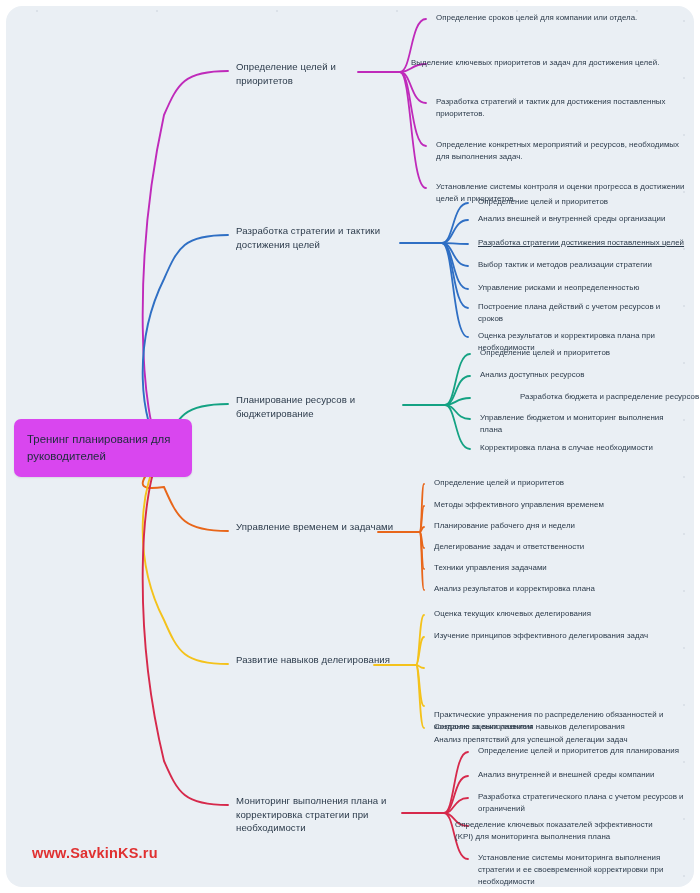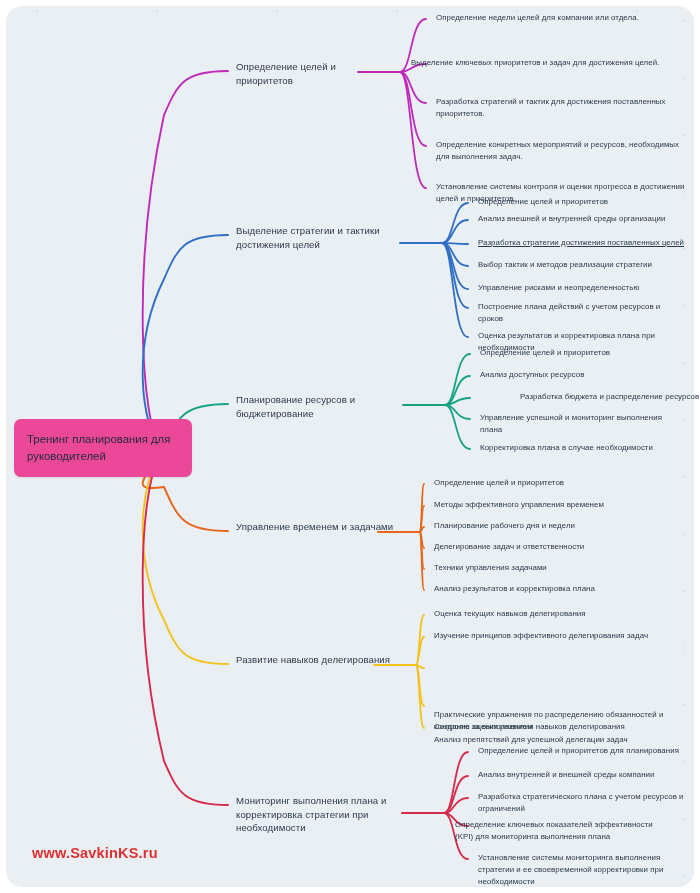--- a/index.html
+++ b/index.html
@@ -16,21 +16,21 @@
     position:absolute;font-size:9.6px;color:#2b3a4a;line-height:1.42;
     font-weight:400;letter-spacing:.01em;
   }
   .branch-label.right{text-align:left;}
   .leaf{
     position:absolute;font-size:7.9px;color:#2b3a4a;line-height:1.5;
     letter-spacing:.005em;
   }
   #root{
     position:absolute;left:14px;top:419px;width:178px;
-    background:#ec4899;border-radius:7px;
+    background:#d946ef;border-radius:7px;
     padding:12px 13px 13px 13px;box-sizing:border-box;
     box-shadow:0 1px 2px rgba(30,40,55,.10);
   }
   #root .root-text{
     font-size:11.4px;color:#1d2b3a;line-height:1.45;font-weight:400;
   }
   #watermark{
     position:absolute;left:32px;top:845px;
     font-size:14.5px;font-weight:bold;color:#e03030;
     letter-spacing:.2px;
@@ -243,48 +243,48 @@
                   453.6 826,
                   468 826" fill="none" stroke="#d6294b" stroke-width="1.8" stroke-linecap="round"></path>
     <path d="M 444 813
                 C 454.8 813,
                   453.6 859,
                   468 859" fill="none" stroke="#d6294b" stroke-width="1.8" stroke-linecap="round"></path>
   </svg>
 
 <div id="nodes">
     <div class="branch-label right" style="left: 236px; top: 60px; width: 150px;">Определение целей и приоритетов</div>
-    <div class="leaf" style="left: 436px; top: 12px; width: 250px;">Определение недели целей для компании или отдела.</div>
+    <div class="leaf" style="left: 436px; top: 12px; width: 250px;">Определение сроков целей для компании или отдела.</div>
     <div class="leaf" style="left: 411px; top: 57px; width: 250px;">Выделение ключевых приоритетов и задач для достижения целей.</div>
     <div class="leaf" style="left: 436px; top: 96px; width: 250px;">Разработка стратегий и тактик для достижения поставленных приоритетов.</div>
     <div class="leaf" style="left: 436px; top: 139px; width: 250px;">Определение конкретных мероприятий и ресурсов, необходимых для выполнения задач.</div>
     <div class="leaf" style="left: 436px; top: 181px; width: 250px;">Установление системы контроля и оценки прогресса в достижении целей и приоритетов.</div>
-    <div class="branch-label right" style="left: 236px; top: 224px; width: 192px;">Выделение стратегии и тактики достижения целей</div>
+    <div class="branch-label right" style="left: 236px; top: 224px; width: 192px;">Разработка стратегии и тактики достижения целей</div>
     <div class="leaf" style="left: 478px; top: 196px; width: 208px;">Определение целей и приоритетов</div>
     <div class="leaf" style="left: 478px; top: 213px; width: 208px;">Анализ внешней и внутренней среды организации</div>
     <div class="leaf" style="left: 478px; top: 237px; width: 208px; text-decoration: underline;">Разработка стратегии достижения поставленных целей</div>
     <div class="leaf" style="left: 478px; top: 259px; width: 208px;">Выбор тактик и методов реализации стратегии</div>
     <div class="leaf" style="left: 478px; top: 282px; width: 208px;">Управление рисками и неопределенностью</div>
     <div class="leaf" style="left: 478px; top: 301px; width: 208px;">Построение плана действий с учетом ресурсов и сроков</div>
     <div class="leaf" style="left: 478px; top: 330px; width: 208px;">Оценка результатов и корректировка плана при необходимости</div>
     <div class="branch-label right" style="left: 236px; top: 393px; width: 195px;">Планирование ресурсов и бюджетирование</div>
     <div class="leaf" style="left: 480px; top: 347px; width: 206px;">Определение целей и приоритетов</div>
     <div class="leaf" style="left: 480px; top: 369px; width: 206px;">Анализ доступных ресурсов</div>
     <div class="leaf" style="left: 480px; top: 391px; width: 206px; margin-left: 40px;">Разработка бюджета и распределение ресурсов</div>
-    <div class="leaf" style="left: 480px; top: 412px; width: 206px;">Управление успешной и мониторинг выполнения плана</div>
+    <div class="leaf" style="left: 480px; top: 412px; width: 206px;">Управление бюджетом и мониторинг выполнения плана</div>
     <div class="leaf" style="left: 480px; top: 442px; width: 206px;">Корректировка плана в случае необходимости</div>
     <div class="branch-label right" style="left: 236px; top: 520px; width: 170px;">Управление временем и задачами</div>
     <div class="leaf" style="left: 434px; top: 477px; width: 252px;">Определение целей и приоритетов</div>
     <div class="leaf" style="left: 434px; top: 499px; width: 252px;">Методы эффективного управления временем</div>
     <div class="leaf" style="left: 434px; top: 520px; width: 252px;">Планирование рабочего дня и недели</div>
     <div class="leaf" style="left: 434px; top: 541px; width: 252px;">Делегирование задач и ответственности</div>
     <div class="leaf" style="left: 434px; top: 562px; width: 252px;">Техники управления задачами</div>
     <div class="leaf" style="left: 434px; top: 583px; width: 252px;">Анализ результатов и корректировка плана</div>
     <div class="branch-label right" style="left: 236px; top: 653px; width: 166px;">Развитие навыков делегирования</div>
-    <div class="leaf" style="left: 434px; top: 608px; width: 252px;">Оценка текущих навыков делегирования</div>
+    <div class="leaf" style="left: 434px; top: 608px; width: 252px;">Оценка текущих ключевых делегирования</div>
     <div class="leaf" style="left: 434px; top: 630px; width: 252px;">Изучение принципов эффективного делегирования задач</div>
     <div class="leaf" style="left: 434px; top: 661px; width: 252px; margin-top: 48px;">Практические упражнения по распределению обязанностей и контролю за выполнением</div>
     <div class="leaf" style="left: 434px; top: 725px; width: 252px; margin-top: 9px;">Анализ препятствий для успешной делегации задач</div>
     <div class="leaf" style="left: 434px; top: 721px; width: 252px;">Создание оценки развития навыков делегирования</div>
     <div class="branch-label right" style="left: 236px; top: 794px; width: 194px;">Мониторинг выполнения плана и корректировка стратегии при необходимости</div>
     <div class="leaf" style="left: 478px; top: 745px; width: 208px;">Определение целей и приоритетов для планирования</div>
     <div class="leaf" style="left: 478px; top: 769px; width: 208px;">Анализ внутренней и внешней среды компании</div>
     <div class="leaf" style="left: 478px; top: 791px; width: 208px;">Разработка стратегического плана с учетом ресурсов и ограничений</div>
     <div class="leaf" style="left: 455px; top: 819px; width: 208px;">Определение ключевых показателей эффективности (KPI) для мониторинга выполнения плана</div>
     <div class="leaf" style="left: 478px; top: 852px; width: 208px;">Установление системы мониторинга выполнения стратегии и ее своевременной корректировки при необходимости</div>

